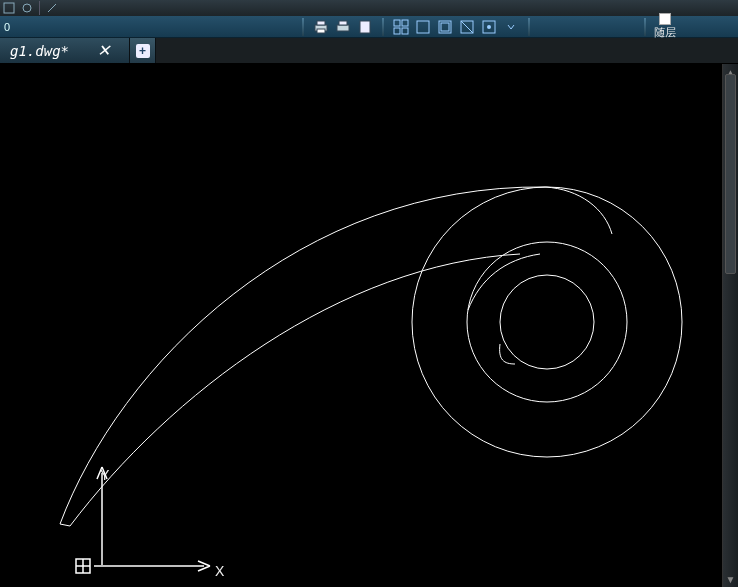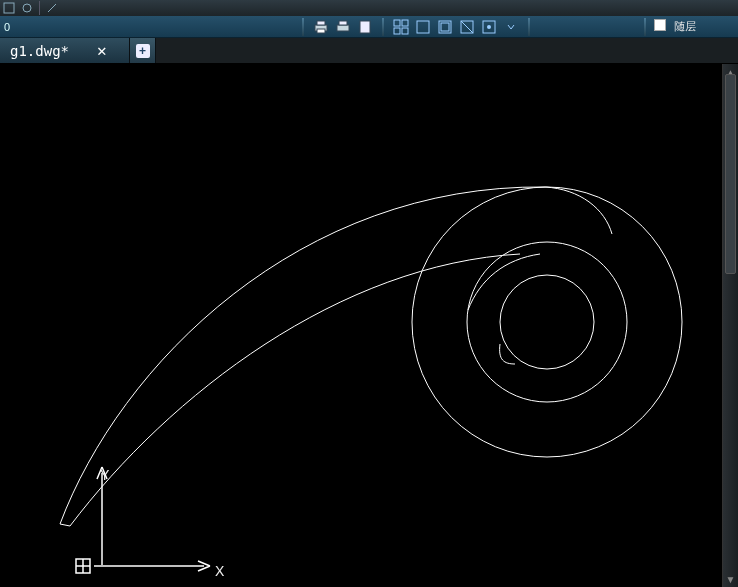--- a/index.html
+++ b/index.html
@@ -31,21 +31,21 @@
   display: flex;
   align-items: center;
   color: #cfe;
   font-size: 11px;
 }
 .bluepanel .zero { margin-left: 4px; color:#dff; }
 .panel-group { display:flex; align-items:center; height:100%; padding: 0 6px; gap:4px; position:relative;}
 .panel-sep { width:2px; height:18px; background: linear-gradient(#4a7a96,#224050); margin:0 2px; }
 .tool-icon { width:18px; height:18px; display:flex; align-items:center; justify-content:center; cursor:pointer; }
 .tool-icon svg { display:block; }
-.suiceng { display:flex; align-items:flex-start; gap:8px; color:#eaeaea; padding:0 6px;}
+.suiceng { display:flex; align-items:center; gap:0; color:#eaeaea; padding:0 6px;flex-direction:column;}
 .suiceng .swatch { width:12px; height:12px; border:1px solid #aaa; background:#fff; }
 .tabbar {
   position: absolute;
   top: 38px; left:0; right:0;
   height: 26px;
   background: #1a1f22;
   border-bottom: 1px solid #000;
   display:flex;
   align-items:stretch;
 }
@@ -54,20 +54,21 @@
   color: #fff;
   font-family: "SimSun","NSimSun",monospace;
   font-size: 14px;
   display:flex;
   align-items:center;
   padding: 0 8px 0 10px;
   gap: 28px;
   border-right: 1px solid #0a1014;
   min-width: 130px;
   position:relative;
+  font-style:italic;
 }
 .tab .close { color:#fff; font-size:16px; cursor:pointer; line-height:1; }
 .newtab {
   width: 26px;
   display:flex; align-items:center; justify-content:center;
   background: linear-gradient(#3a5868, #233a48);
   border-right:1px solid #0a1014;
   cursor:pointer;
 }
 .newtab .plus { width:14px; height:14px; background:#eef; color:#246; display:flex;align-items:center;justify-content:center; font-weight:bold; font-size:12px; border-radius:2px;}

